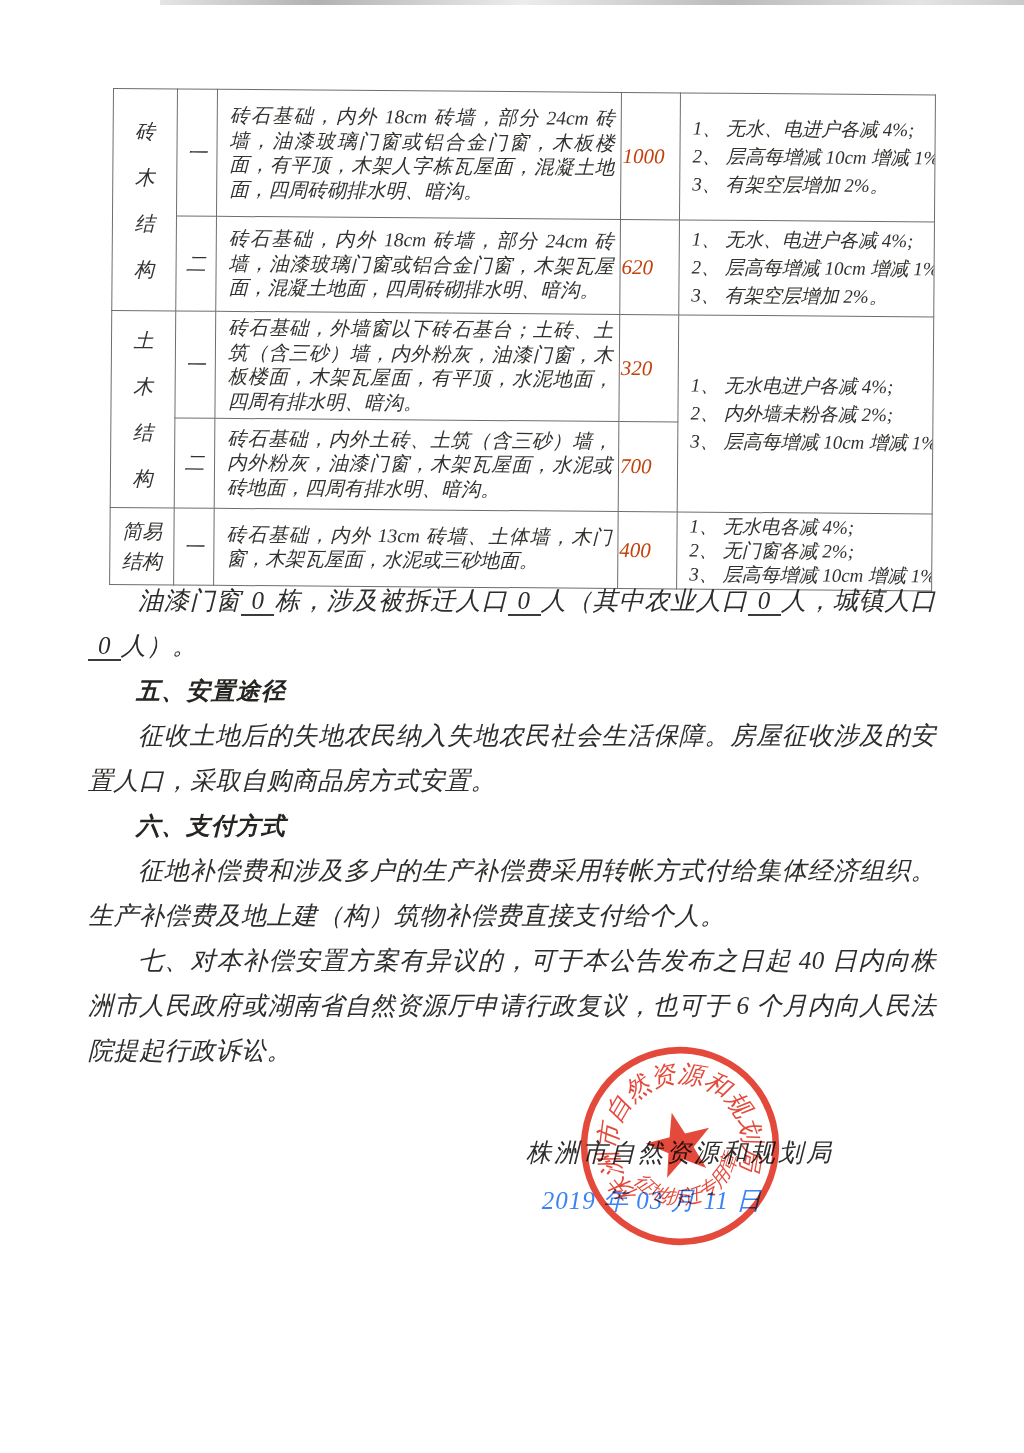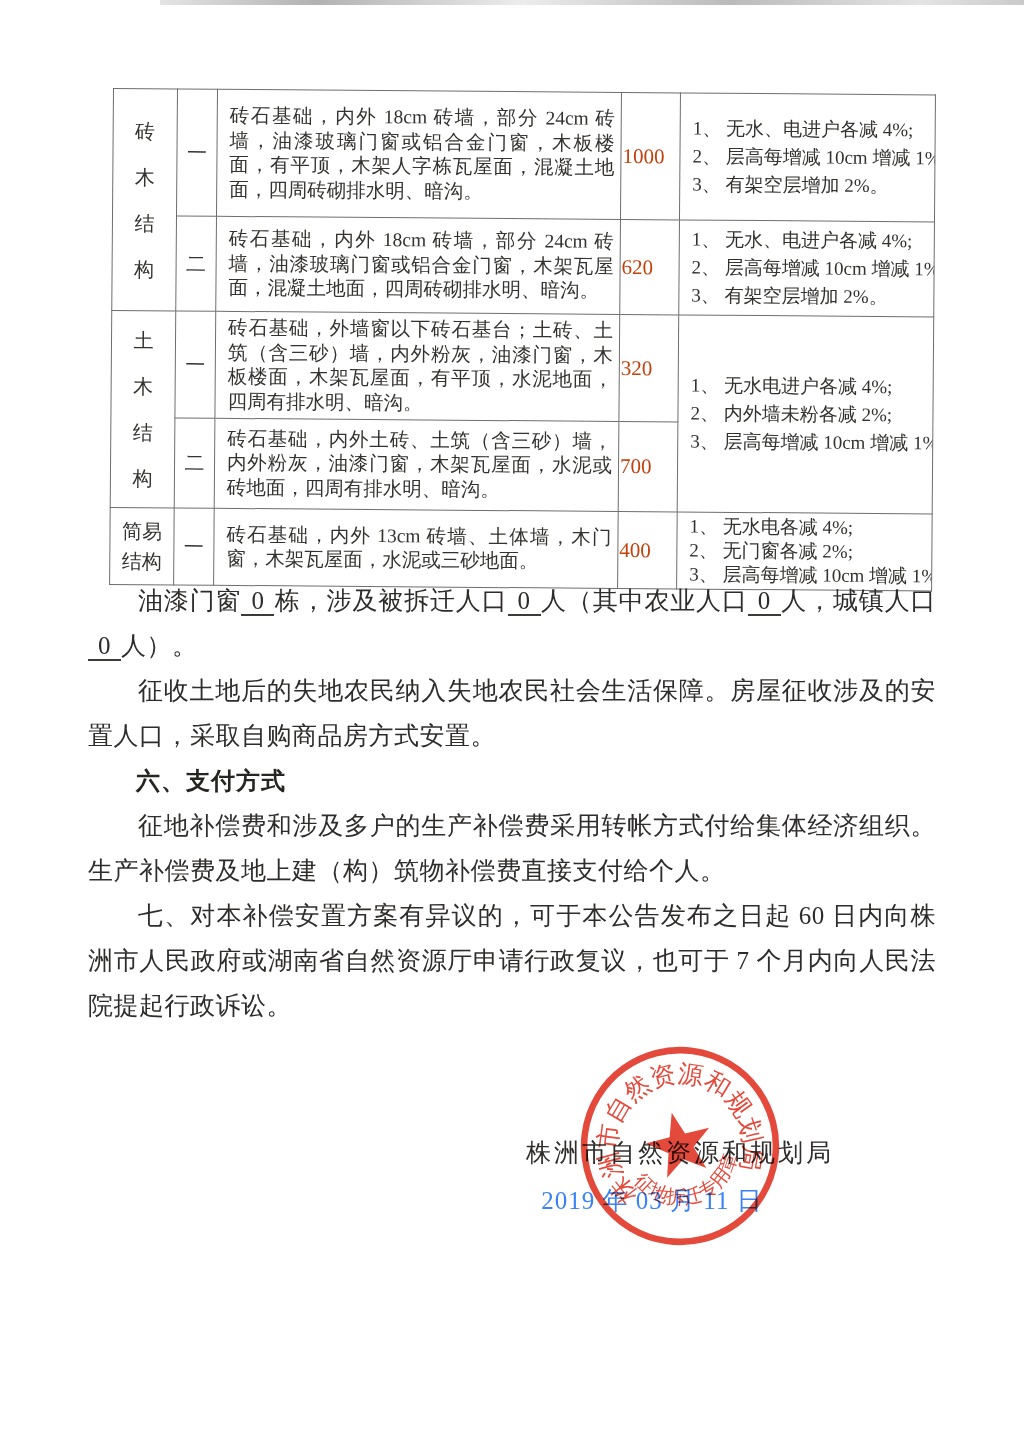--- a/index.html
+++ b/index.html
@@ -1,18 +1,18 @@
 <!DOCTYPE html>
 <html><head>
 <meta charset="utf-8">
 <style>
   html,body{margin:0;padding:0;background:#ffffff;}
   #page{
     position:relative;width:1024px;height:1453px;background:#fff;overflow:hidden;
-    font-family:"Liberation Serif","DejaVu Serif",serif;color:#2b2a28;
+    font-family:"Liberation Serif","DejaVu Serif",serif;color:#2b2a28;font-style:italic;
   }
   
   .scan-artifact{
     position:absolute;top:0;left:160px;right:0;height:5px;
     background:linear-gradient(90deg,rgba(110,110,110,.18),rgba(70,70,70,.42) 18%,rgba(130,130,130,.15) 42%,rgba(75,75,75,.38) 66%,rgba(120,120,120,.2) 88%,rgba(90,90,90,.32));
     filter:blur(.6px);
   }
 
   
   table.comp{
@@ -126,24 +126,25 @@
         <div class="rline">1、 无水电各减 4%;</div>
         <div class="rline">2、 无门窗各减 2%;</div>
         <div class="rline">3、 层高每增减 10cm 增减 1%。</div>
       </td>
     </tr>
   </tbody>
     </table>
 
   <div class="doc">
     <p><span>油漆门窗</span><span class="blank">0</span><span>栋，涉及被拆迁人口</span><span class="blank">0</span><span>人（其中农业人口</span><span class="blank">0</span><span>人，城镇人口</span><span class="blank">0</span><span>人）。</span></p>
+    <div class="hd">五、安置途径</div>
     <p>征收土地后的失地农民纳入失地农民社会生活保障。房屋征收涉及的安置人口，采取自购商品房方式安置。</p>
     <div class="hd">六、支付方式</div>
     <p>征地补偿费和涉及多户的生产补偿费采用转帐方式付给集体经济组织。生产补偿费及地上建（构）筑物补偿费直接支付给个人。</p>
-    <p>七、对本补偿安置方案有异议的，可于本公告发布之日起 60 日内向株洲市人民政府或湖南省自然资源厅申请行政复议，也可于 7 个月内向人民法院提起行政诉讼。</p>
+    <p>七、对本补偿安置方案有异议的，可于本公告发布之日起 40 日内向株洲市人民政府或湖南省自然资源厅申请行政复议，也可于 6 个月内向人民法院提起行政诉讼。</p>
   </div>
 
   <div class="sig-org">株洲市自然资源和规划局</div>
   <div class="sig-date">2019 年 03 月 11 日</div>
 
   <svg class="seal" viewBox="0 0 214 214" xmlns="http://www.w3.org/2000/svg">
     <g transform="rotate(-14 107 107)">
       <circle cx="107" cy="107" r="95" fill="none" stroke="#e23a2b" stroke-width="6.5"></circle>
       <path id="sealArcTop" d="M 49.9 133.6 A 63 63 0 1 1 164.1 133.6" fill="none"></path>
       <path id="sealArcBottom" d="M 53.4 126.5 A 57 57 0 0 0 160.6 126.5" fill="none"></path>

